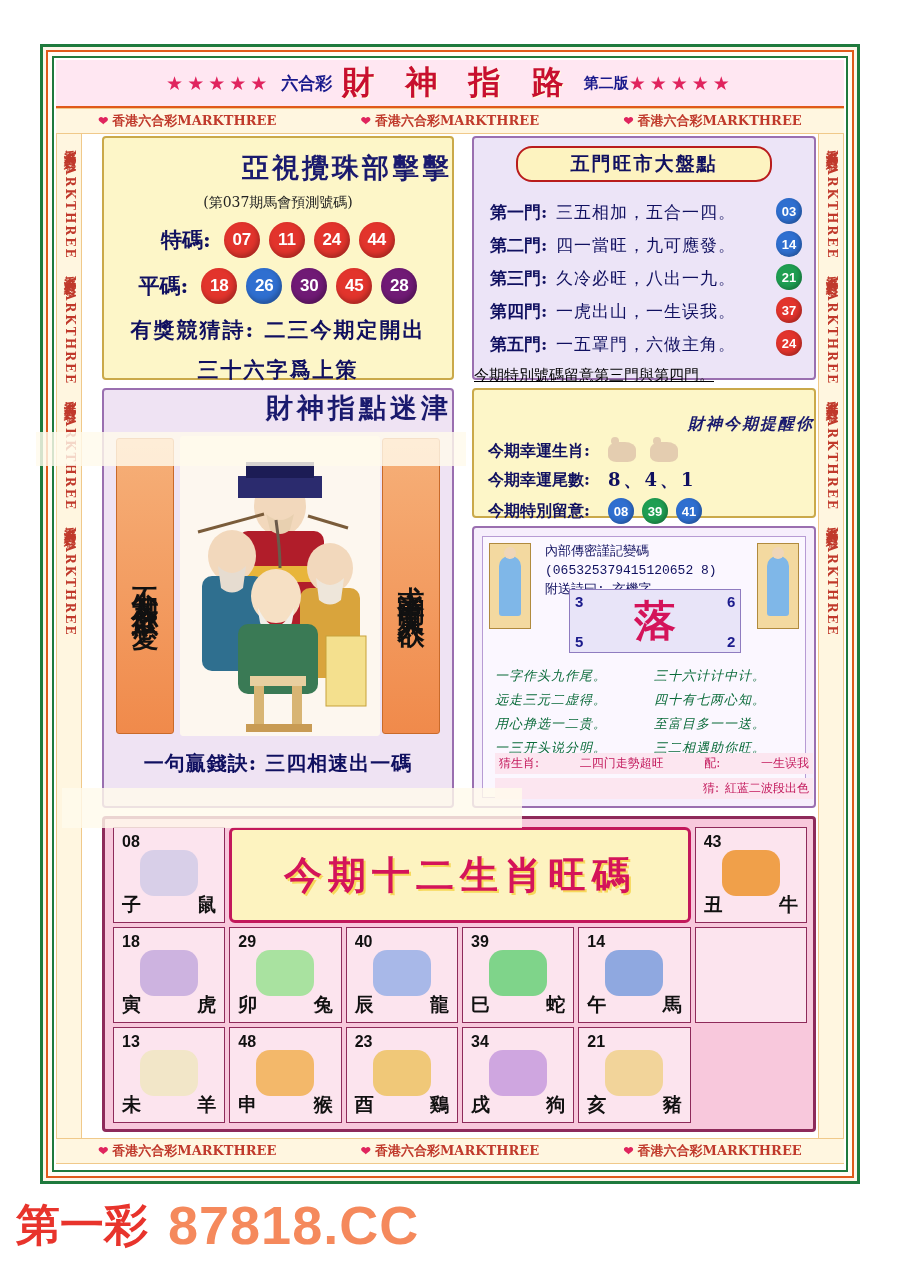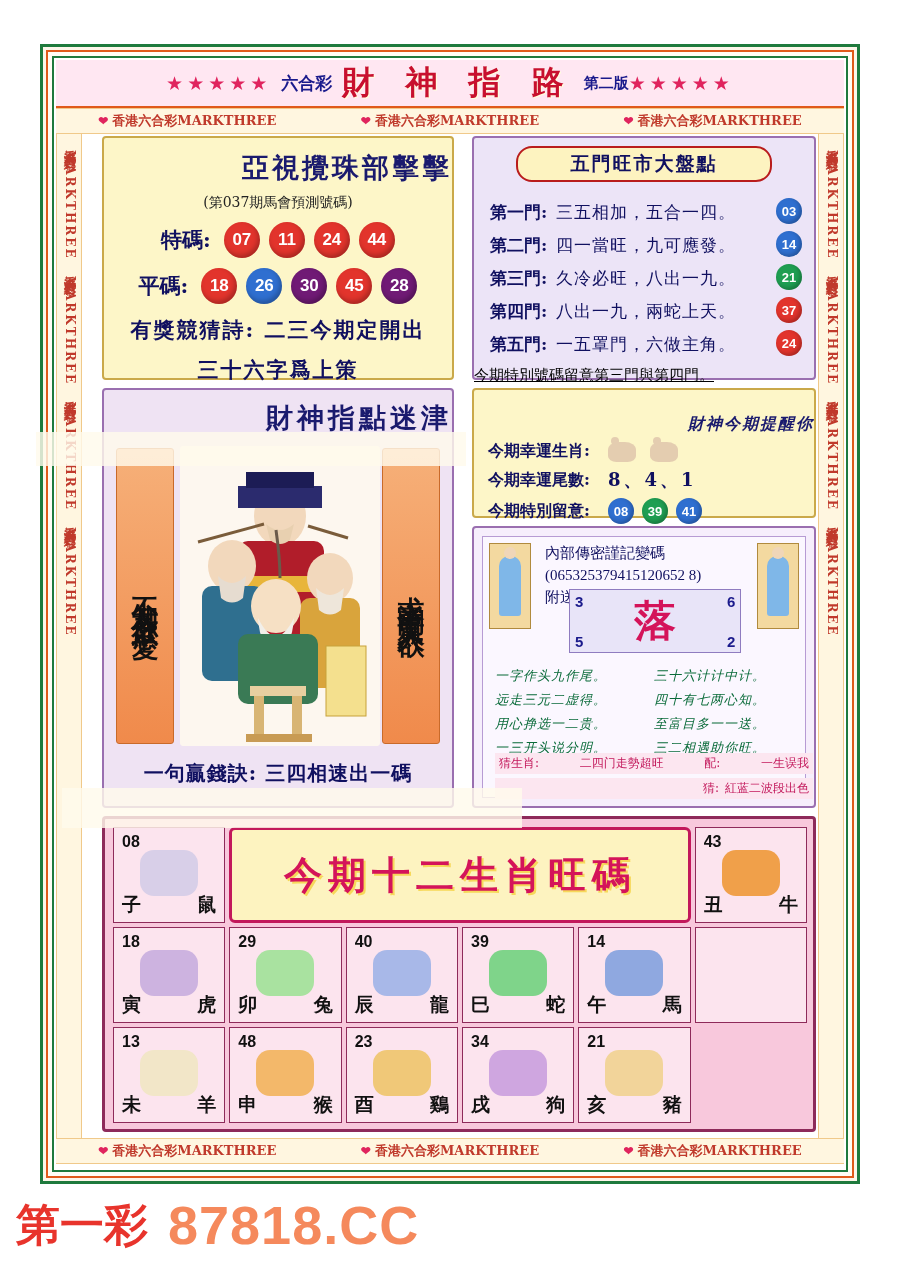--- a/index.html
+++ b/index.html
@@ -138,21 +138,21 @@
   .gate .g-name{width:66px;font-weight:bold;}
   .gate .g-text{flex:1;letter-spacing:1px;}
   .mini-ball{
     width:26px;height:26px;border-radius:50%;color:#fff;font-size:13px;font-weight:bold;
     display:flex;align-items:center;justify-content:center;font-family:"Liberation Sans",sans-serif;
     box-shadow:inset -2px -2px 4px rgba(0,0,0,.25);
   }
   .tr-note{text-align:left;font-family:"DejaVu Serif",serif;font-size:15px;color:#000000;margin-top:10px;text-decoration:underline;}
 
   
-  .ml-title{font-size:27px;padding-top:10px;letter-spacing:4px;color:#101060;}
+  .ml-title{font-size:27px;letter-spacing:4px;color:#101060;}
   .ml-body{position:relative;height:318px;margin-top:4px;}
   .couplet{
     position:absolute;top:8px;width:58px;height:296px;
     background:linear-gradient(180deg,#f6b079,#f08a4b);
     border:1px solid #c96a2a;border-radius:3px;
     writing-mode:vertical-rl;text-orientation:upright;
     font-family:"DejaVu Serif",serif;font-size:27px;font-weight:bold;color:#111;
     display:flex;align-items:center;justify-content:center;letter-spacing:6px;
     box-sizing:border-box;
   }
@@ -173,21 +173,21 @@
   .mr-row .lbl{width:120px;font-weight:bold;}
   .mr-row .val{letter-spacing:3px;font-weight:bold;font-size:18px;}
   .zodiac-icons{display:flex;gap:14px;}
   .z-ico{width:28px;height:20px;background:#e4cdb0;border-radius:40% 40% 30% 30%;position:relative;}
   .z-ico:after{content:"";position:absolute;left:3px;top:-5px;width:8px;height:8px;background:#e4cdb0;border-radius:50%;}
 
   
   .lr-inner{
     margin:8px;border:1px solid #b79bd4;background:#fbf7ff;height:262px;position:relative;box-sizing:border-box;
   }
-  .lr-head{font-family:Liberation Serif, serif;font-size:15px;color:#101060;padding:6px 0 0 62px;line-height:1.45;}
+  .lr-head{font-family:Liberation Mono, monospace;font-size:13px;color:#101060;padding:6px 0 0 62px;line-height:1.45;}
   .door{
     position:absolute;top:6px;width:40px;height:84px;background:#f3d9a0;border:1px solid #b08a3e;
     display:flex;align-items:center;justify-content:center;
   }
   .door-l{left:6px;}
   .door-r{right:6px;}
   .figure{width:22px;height:60px;background:#7fb7e8;border-radius:10px 10px 3px 3px;position:relative;}
   .figure:after{content:"";position:absolute;left:5px;top:-9px;width:12px;height:12px;border-radius:50%;background:#f0d6b8;}
   .charbox{
     position:absolute;left:86px;top:52px;width:170px;height:62px;background:#e8e4f8;border:1px solid #8f7cc0;
@@ -345,21 +345,21 @@
         <span class="g-text">四一當旺，九可應發。</span>
         <span class="mini-ball" style="background:#2f6fd0">14</span>
       </div>
       <div class="gate">
         <span class="g-name">第三門:</span>
         <span class="g-text">久冷必旺，八出一九。</span>
         <span class="mini-ball" style="background:#1f9e52">21</span>
       </div>
       <div class="gate">
         <span class="g-name">第四門:</span>
-        <span class="g-text">八出一九，兩蛇上天。</span>
+        <span class="g-text">一虎出山，一生误我。</span>
         <span class="mini-ball" style="background:#e2342c">37</span>
       </div>
       <div class="gate">
         <span class="g-name">第五門:</span>
         <span class="g-text">一五罩門，六做主角。</span>
         <span class="mini-ball" style="background:#e2342c">24</span>
       </div>
 
       <div class="tr-note">今期特別號碼留意第三門與第四門。</div>
     </div>

